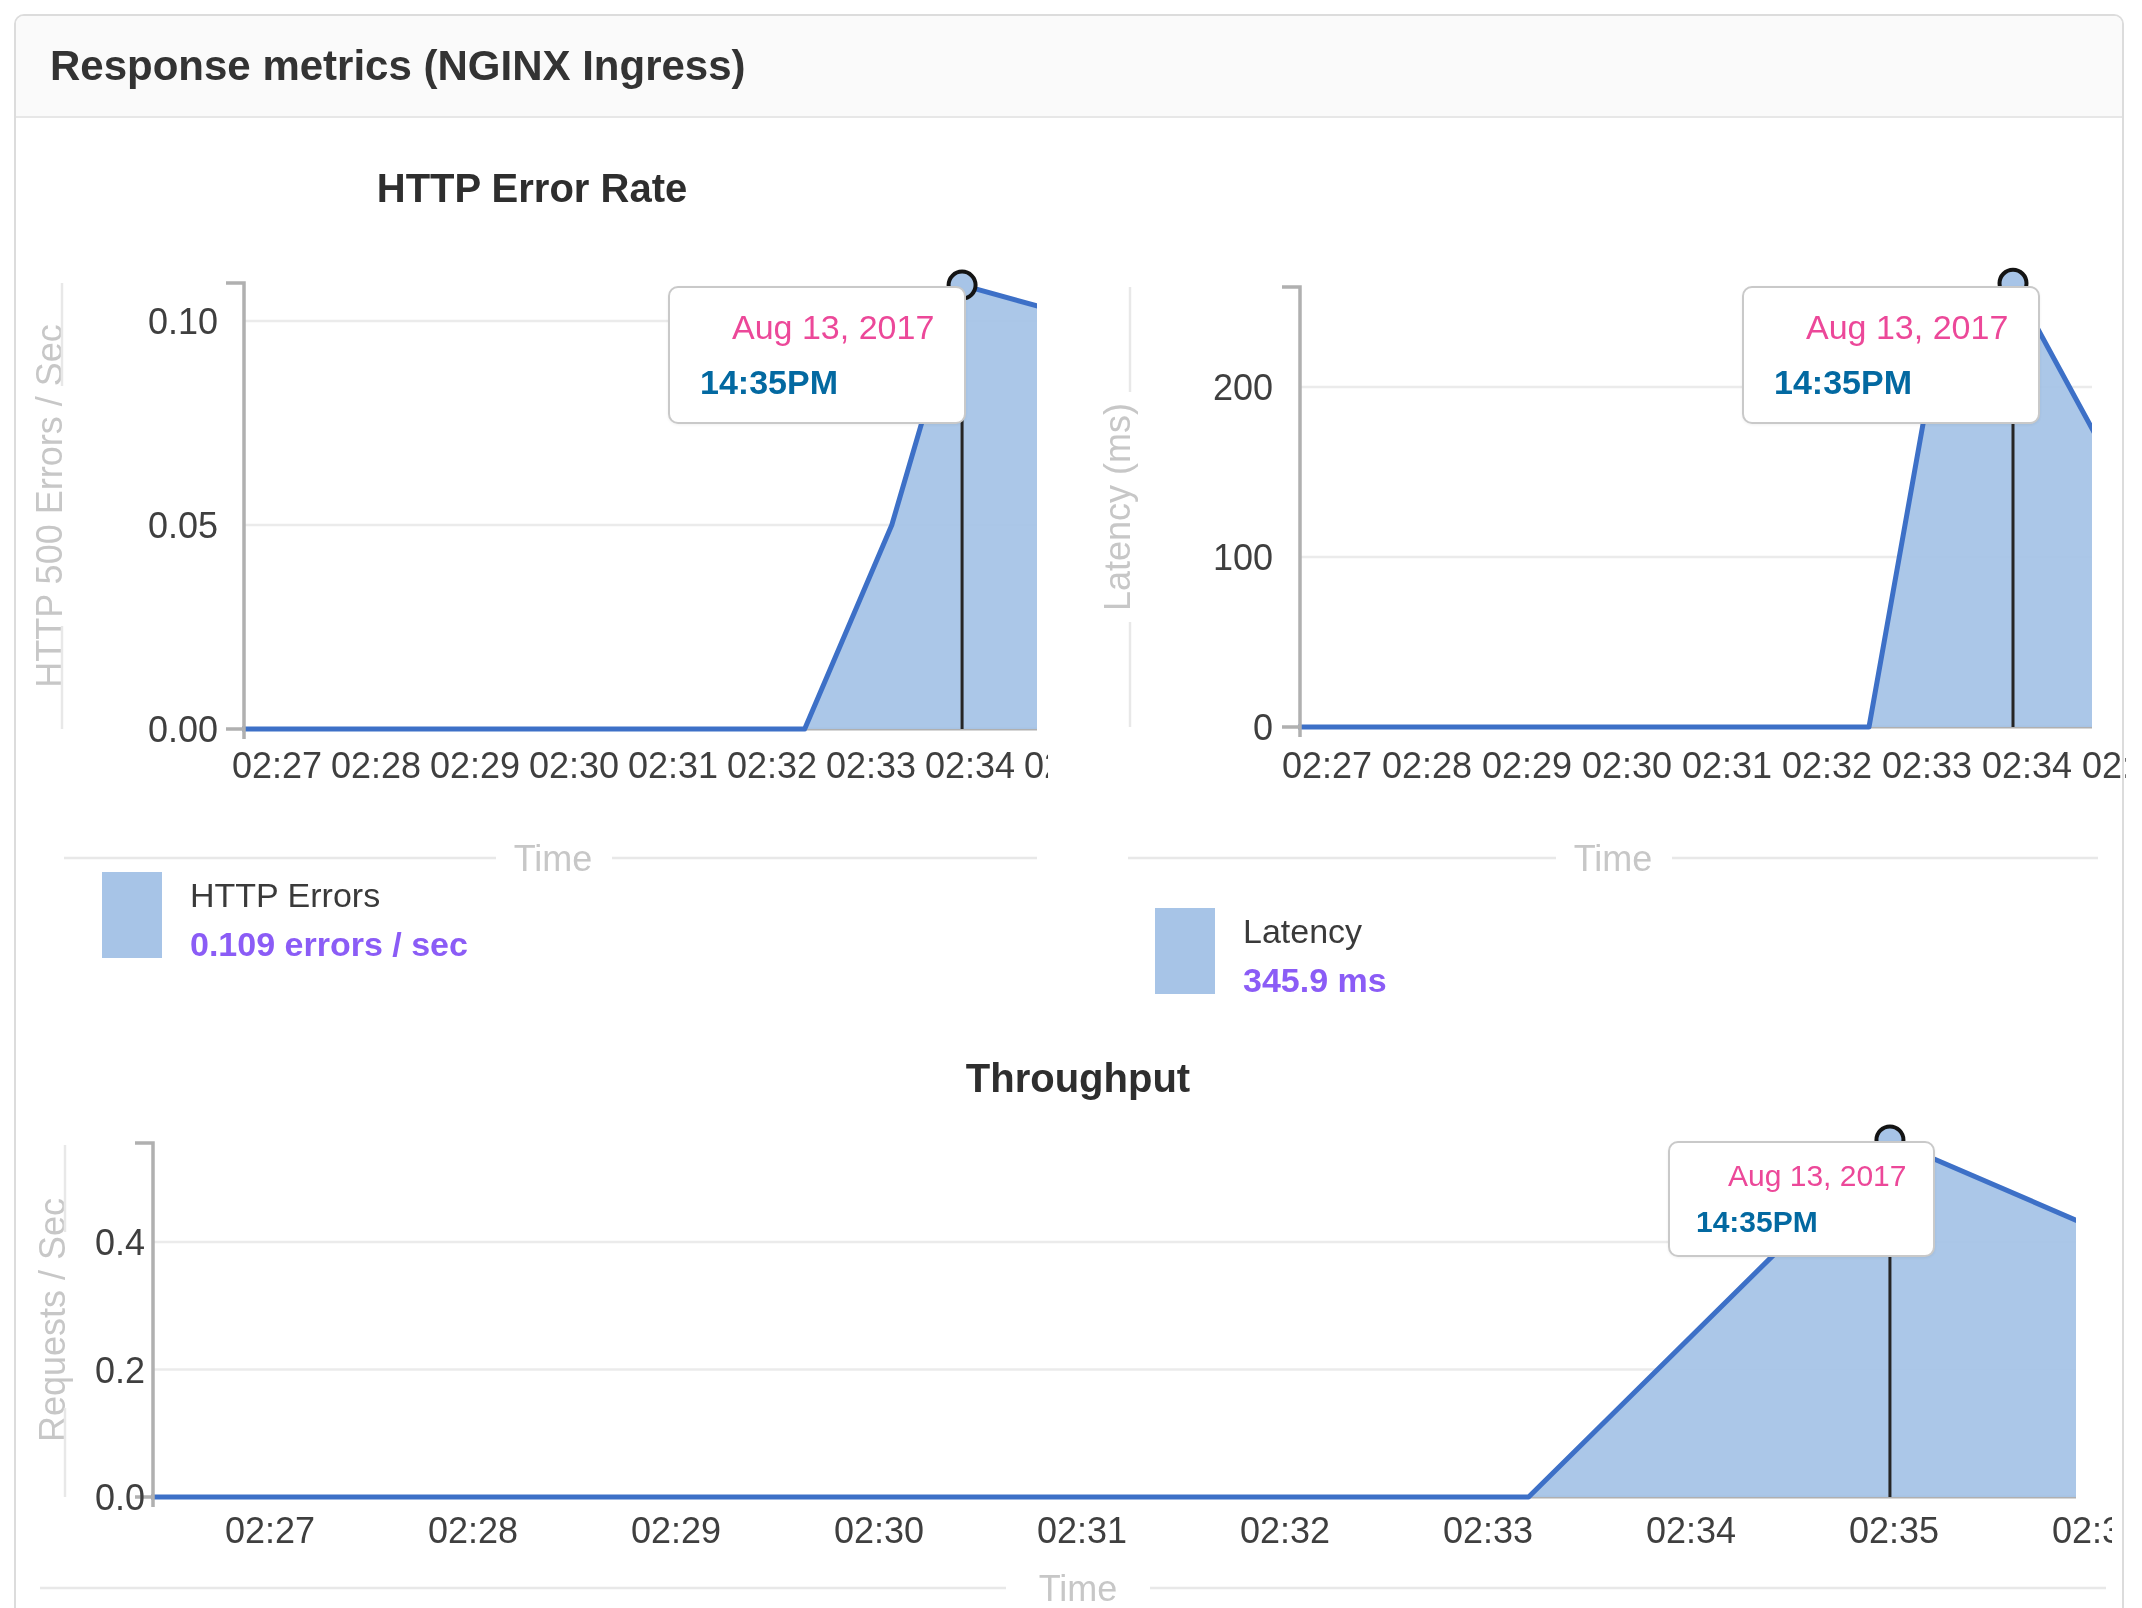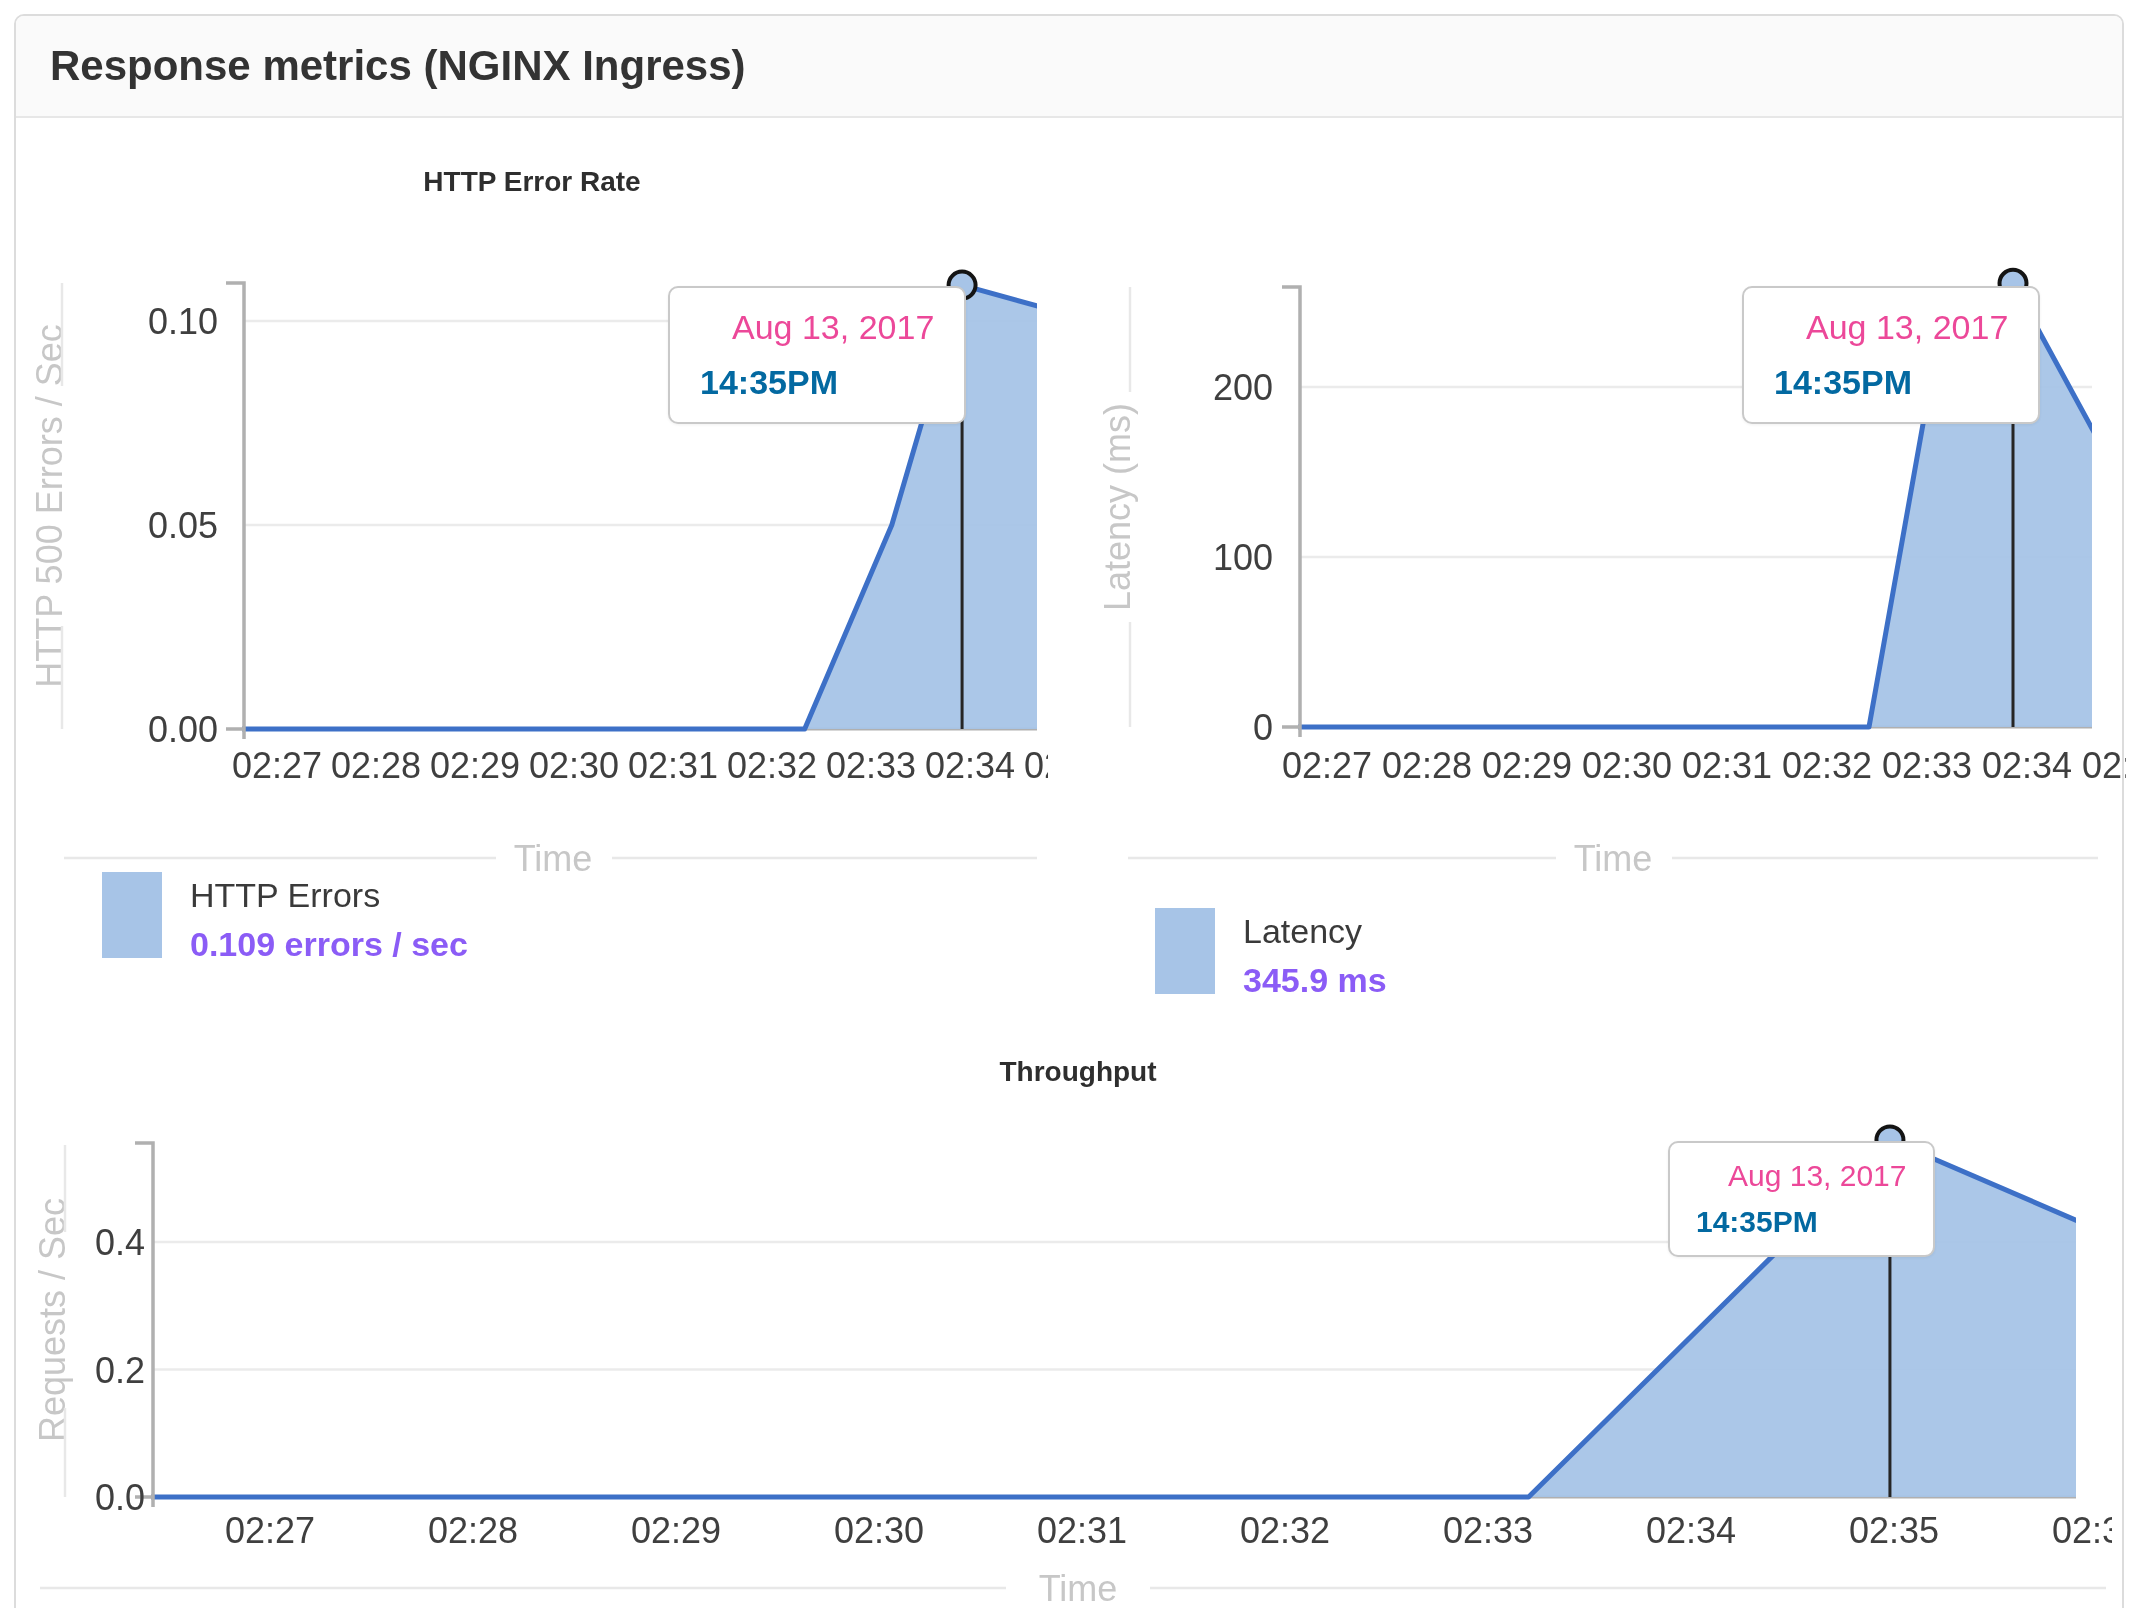--- a/index.html
+++ b/index.html
@@ -10,21 +10,21 @@
   .panel{
     position:absolute;left:14px;top:14px;width:2110px;height:1640px;
     border:2px solid #dcdcdc;border-radius:10px;background:#ffffff;box-sizing:border-box;
   }
   .panel-header{
     height:100px;background:#fafafa;border-bottom:2px solid #e7e7e7;
     border-radius:8px 8px 0 0;display:flex;align-items:center;padding-left:34px;
   }
   .panel-title{font-size:42px;font-weight:bold;color:#333333;}
   .chart-title{
-    position:absolute;text-align:center;font-size:28px;font-weight:bold;color:#2e2e2e;
+    position:absolute;text-align:center;font-size:40px;font-weight:bold;color:#2e2e2e;
     z-index:2;
   }
   #title1{left:16px;top:166px;width:1032px;}
   #title2{left:1090px;top:166px;width:1036px;}
   #title3{left:40px;top:1056px;width:2076px;text-align:center;}
   svg.chart{position:absolute;z-index:1;}
   #svg1{left:0;top:130px;}
   #svg2{left:1060px;top:130px;}
   #svg3{left:0;top:1100px;}
   .tooltip{

